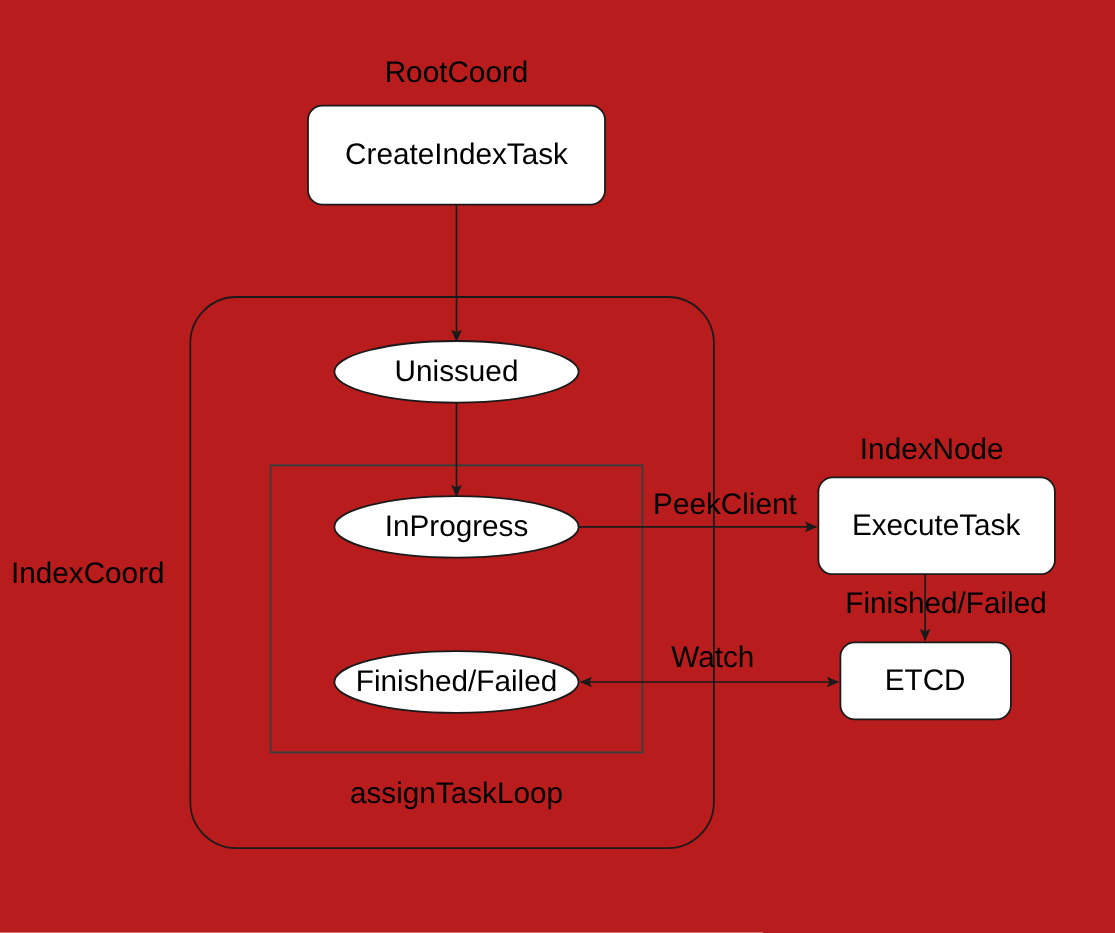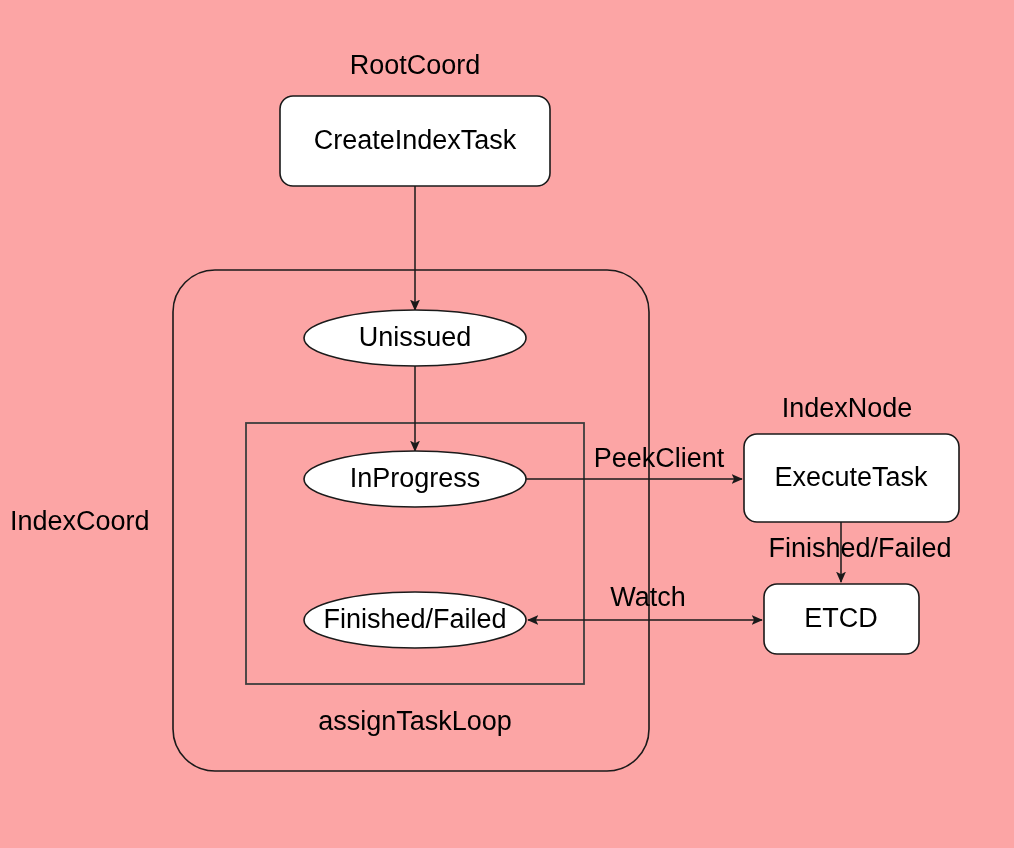--- a/index.html
+++ b/index.html
@@ -11,21 +11,21 @@
   body {
     width: 1014px;
     height: 848px;
     font-family: "Liberation Sans", sans-serif;
     overflow: hidden;
   }
   #diagram-root {
     position: relative;
     width: 1014px;
     height: 848px;
-    background: #fca5a5;
+    background: #b91c1c;
   }
   svg#flow {
     display: block;
     width: 1014px;
     height: 848px;
   }
   .shape {
     fill: #ffffff;
     stroke: #1a1a1a;
     stroke-width: 1.6;

